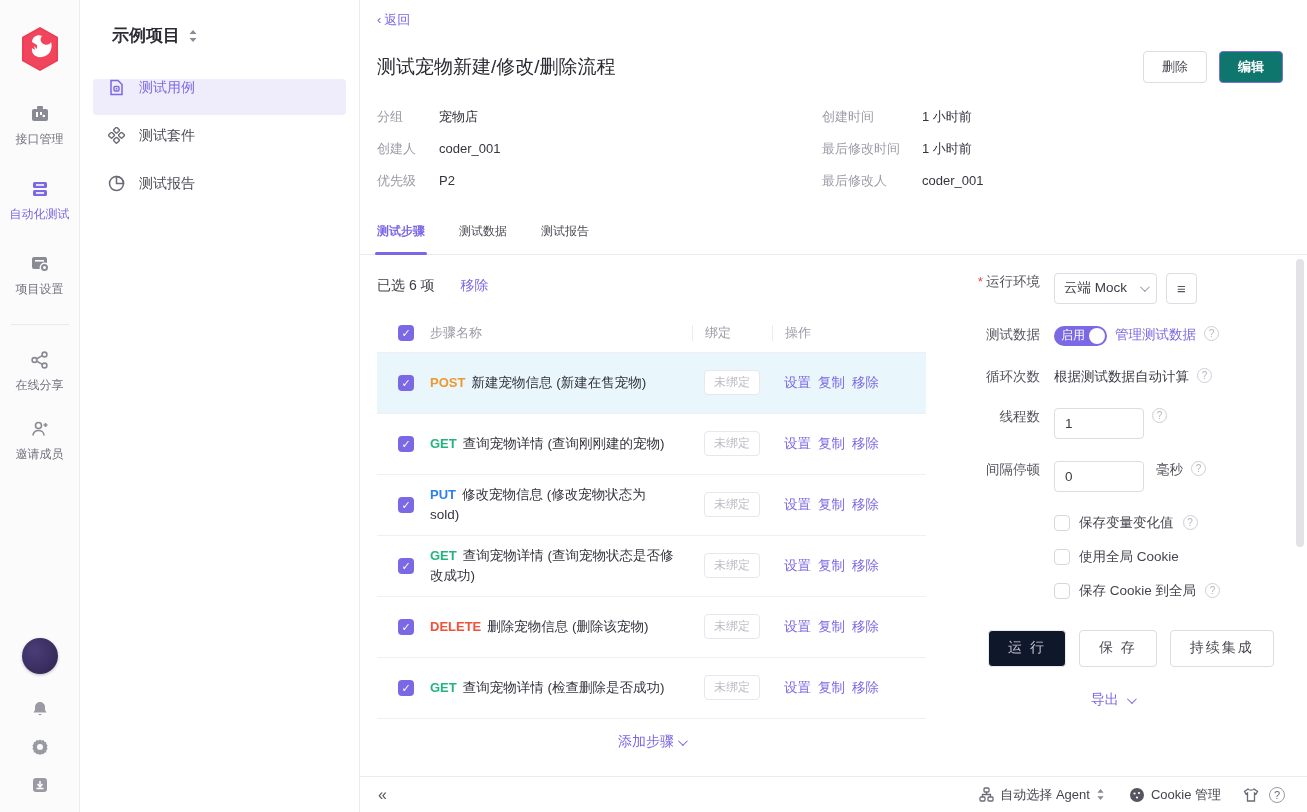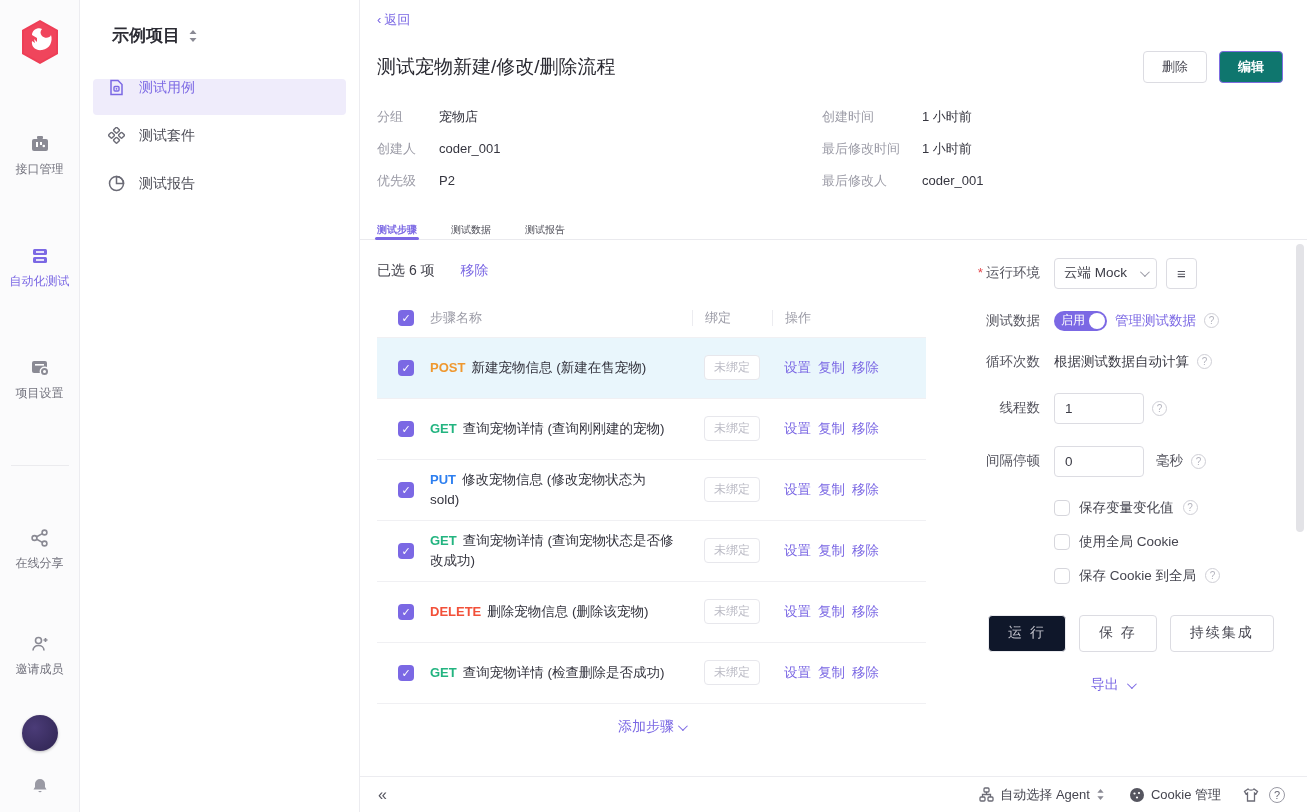--- a/index.html
+++ b/index.html
@@ -2,21 +2,21 @@
 <html lang="zh"><head>
 <meta charset="utf-8">
 <style>
   * { margin:0; padding:0; box-sizing:border-box; }
   html,body { width:1307px; height:812px; overflow:hidden;
     font-family:"Liberation Sans","DejaVu Sans",sans-serif; background:#fff; color:#3a3a44; }
   body { display:flex; }
 
   
   .rail { width:80px; background:#fbfbfc; border-right:1px solid #ececf0;
-    display:flex; flex-direction:column; align-items:center; padding:18px 0 14px;gap:37px; }
+    display:flex; flex-direction:column; align-items:center; padding:25px 0 14px; }
   .rail-logo { width:48px; height:48px; }
   .rail-item { display:flex; flex-direction:column; align-items:center; gap:6px;
     margin-top:30px; cursor:pointer; }
   .rail-item .lbl { font-size:12px; color:#73737e; }
   .rail-item.active .lbl { color:#7b68e4; }
   .rail-div { width:58px; border-top:1px solid #ebebee; margin-top:26px; }
   .rail-bottom { margin-top:auto; display:flex; flex-direction:column; align-items:center; }
   .avatar { width:36px; height:36px; border-radius:50%;
     background:radial-gradient(circle at 35% 35%, #4b3c78, #2e2450); box-shadow:0 1px 3px rgba(0,0,0,.25); }
   .rail-ico { margin-top:16px; cursor:pointer; }
@@ -42,21 +42,21 @@
   .btn.primary { background:#0f766e; border-color:#7e6ce0; color:#fff; font-weight:700; }
   .meta { display:grid; grid-template-columns:445px 1fr; margin-top:18px; row-gap:0; }
   .meta-col { display:flex; flex-direction:column; }
   .meta-row { display:flex; height:32px; align-items:center; font-size:13px; }
   .meta-row .ml { color:#9b9ba6; }
   .meta-col.l .ml { width:62px; }
   .meta-col.r .ml { width:100px; }
   .meta-row .mv { color:#35353f; font-weight:500; }
 
   .tabs { display:flex; gap:34px; padding:26px 24px 0 17px; border-bottom:1px solid #eaeaee; }
-  .tab { font-size:10px; color:#4a4a54; padding-bottom:2px; cursor:pointer; position:relative; }
+  .tab { font-size:12px; color:#4a4a54; padding-bottom:14px; cursor:pointer; position:relative; }
   .tab.active { color:#7b68e4; font-weight:700; }
   .tab.active::after { content:""; position:absolute; left:-2px; right:-2px; bottom:-1px;
     height:3px; border-radius:2px; background:#7b68e4; }
 
   .content { flex:1; display:flex; min-height:0; position:relative; }
   .vscroll { position:absolute; right:3px; top:4px; width:8px; height:288px;
     background:#e3e3e7; border-radius:4px; }
 
   
   .steps { flex:1; padding:22px 16px 0 17px; min-width:0; }
@@ -76,21 +76,21 @@
   .step-name { line-height:20px; color:#35353f; padding-right:16px; }
   .method { font-weight:700; font-size:13px; margin-right:6px; }
   .m-post { color:#ef982f; } .m-get { color:#23b480; } .m-put { color:#2d7ff0; } .m-delete { color:#f25039; }
   .badge { display:inline-block; padding:3px 9px; margin-left:12px; font-size:12px; color:#bcbcc6;
     border:1px solid #e7e7ec; border-radius:4px; background:#fff; }
   .acts { display:flex; gap:7px; padding-left:12px; font-size:13.5px; }
   .add-step { text-align:center; margin:14px 0 10px; font-size:14px; }
 
   
   .runcfg { width:365px; padding:18px 24px 0 0; font-size:13.5px; }
-  .cfg-row { display:flex; align-items:center; margin-bottom:22px; }
+  .cfg-row { display:flex; align-items:flex-start; margin-bottom:22px; }
   .cfg-label { width:98px; text-align:right; color:#55555f; flex-shrink:0; margin-right:14px; }
   .req { color:#e5484d; margin-right:3px; }
   .select { width:103px; height:31px; border:1px solid #dcdce2; border-radius:4px; display:flex;
     align-items:center; justify-content:space-between; padding:0 9px; cursor:pointer; color:#3c3c46; }
   .sq-btn { width:31px; height:31px; margin-left:9px; border:1px solid #dcdce2; border-radius:4px;
     display:flex; align-items:center; justify-content:center; cursor:pointer; color:#55555f; font-size:15px; }
   .toggle { height:20px; border-radius:10px; background:#7b68e4; display:inline-flex; align-items:center;
     padding:0 2px 0 7px; cursor:pointer; }
   .toggle .t-lbl { color:#fff; font-size:12px; margin-right:4px; }
   .knob { width:16px; height:16px; border-radius:50%; background:#fff; }

